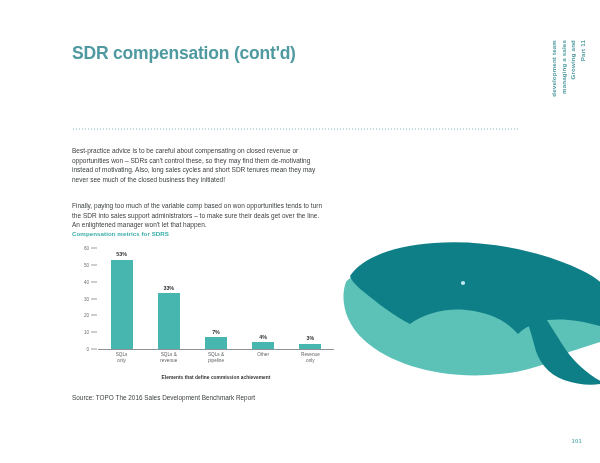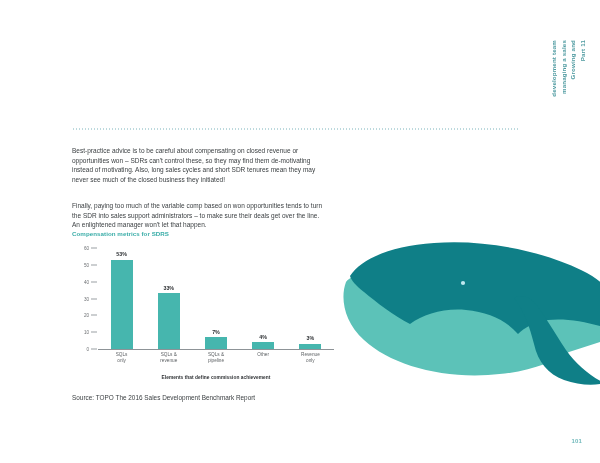--- a/index.html
+++ b/index.html
@@ -217,20 +217,21 @@
     width: 268px;
     height: 165px;
   }
   .whale-wrap svg { display: block; }
 </style>
 </head>
 <body>
 
 <div class="page">
 
+  <h1 class="page-title" style="color: rgb(78, 154, 160);">SDR compensation (cont'd)</h1>
 
   <div class="dotted-rule"></div>
 
   <div class="body-copy para-1">
     <p>Best-practice advice is to be careful about compensating on closed revenue or opportunities won – SDRs can't control these, so they may find them de-motivating instead of motivating. Also, long sales cycles and short SDR tenures mean they may never see much of the closed business they initiated!</p>
   </div>
 
   <div class="body-copy para-2">
     <p>Finally, paying too much of the variable comp based on won opportunities tends to turn the SDR into sales support administrators – to make sure their deals get over the line. An enlightened manager won't let that happen.</p>
   </div>

